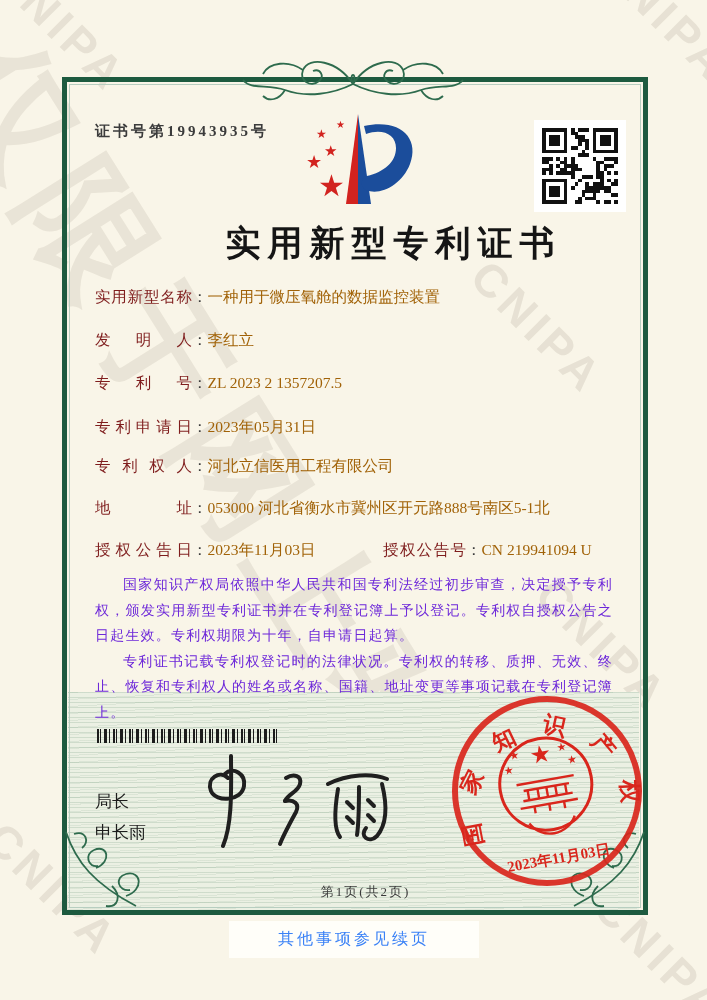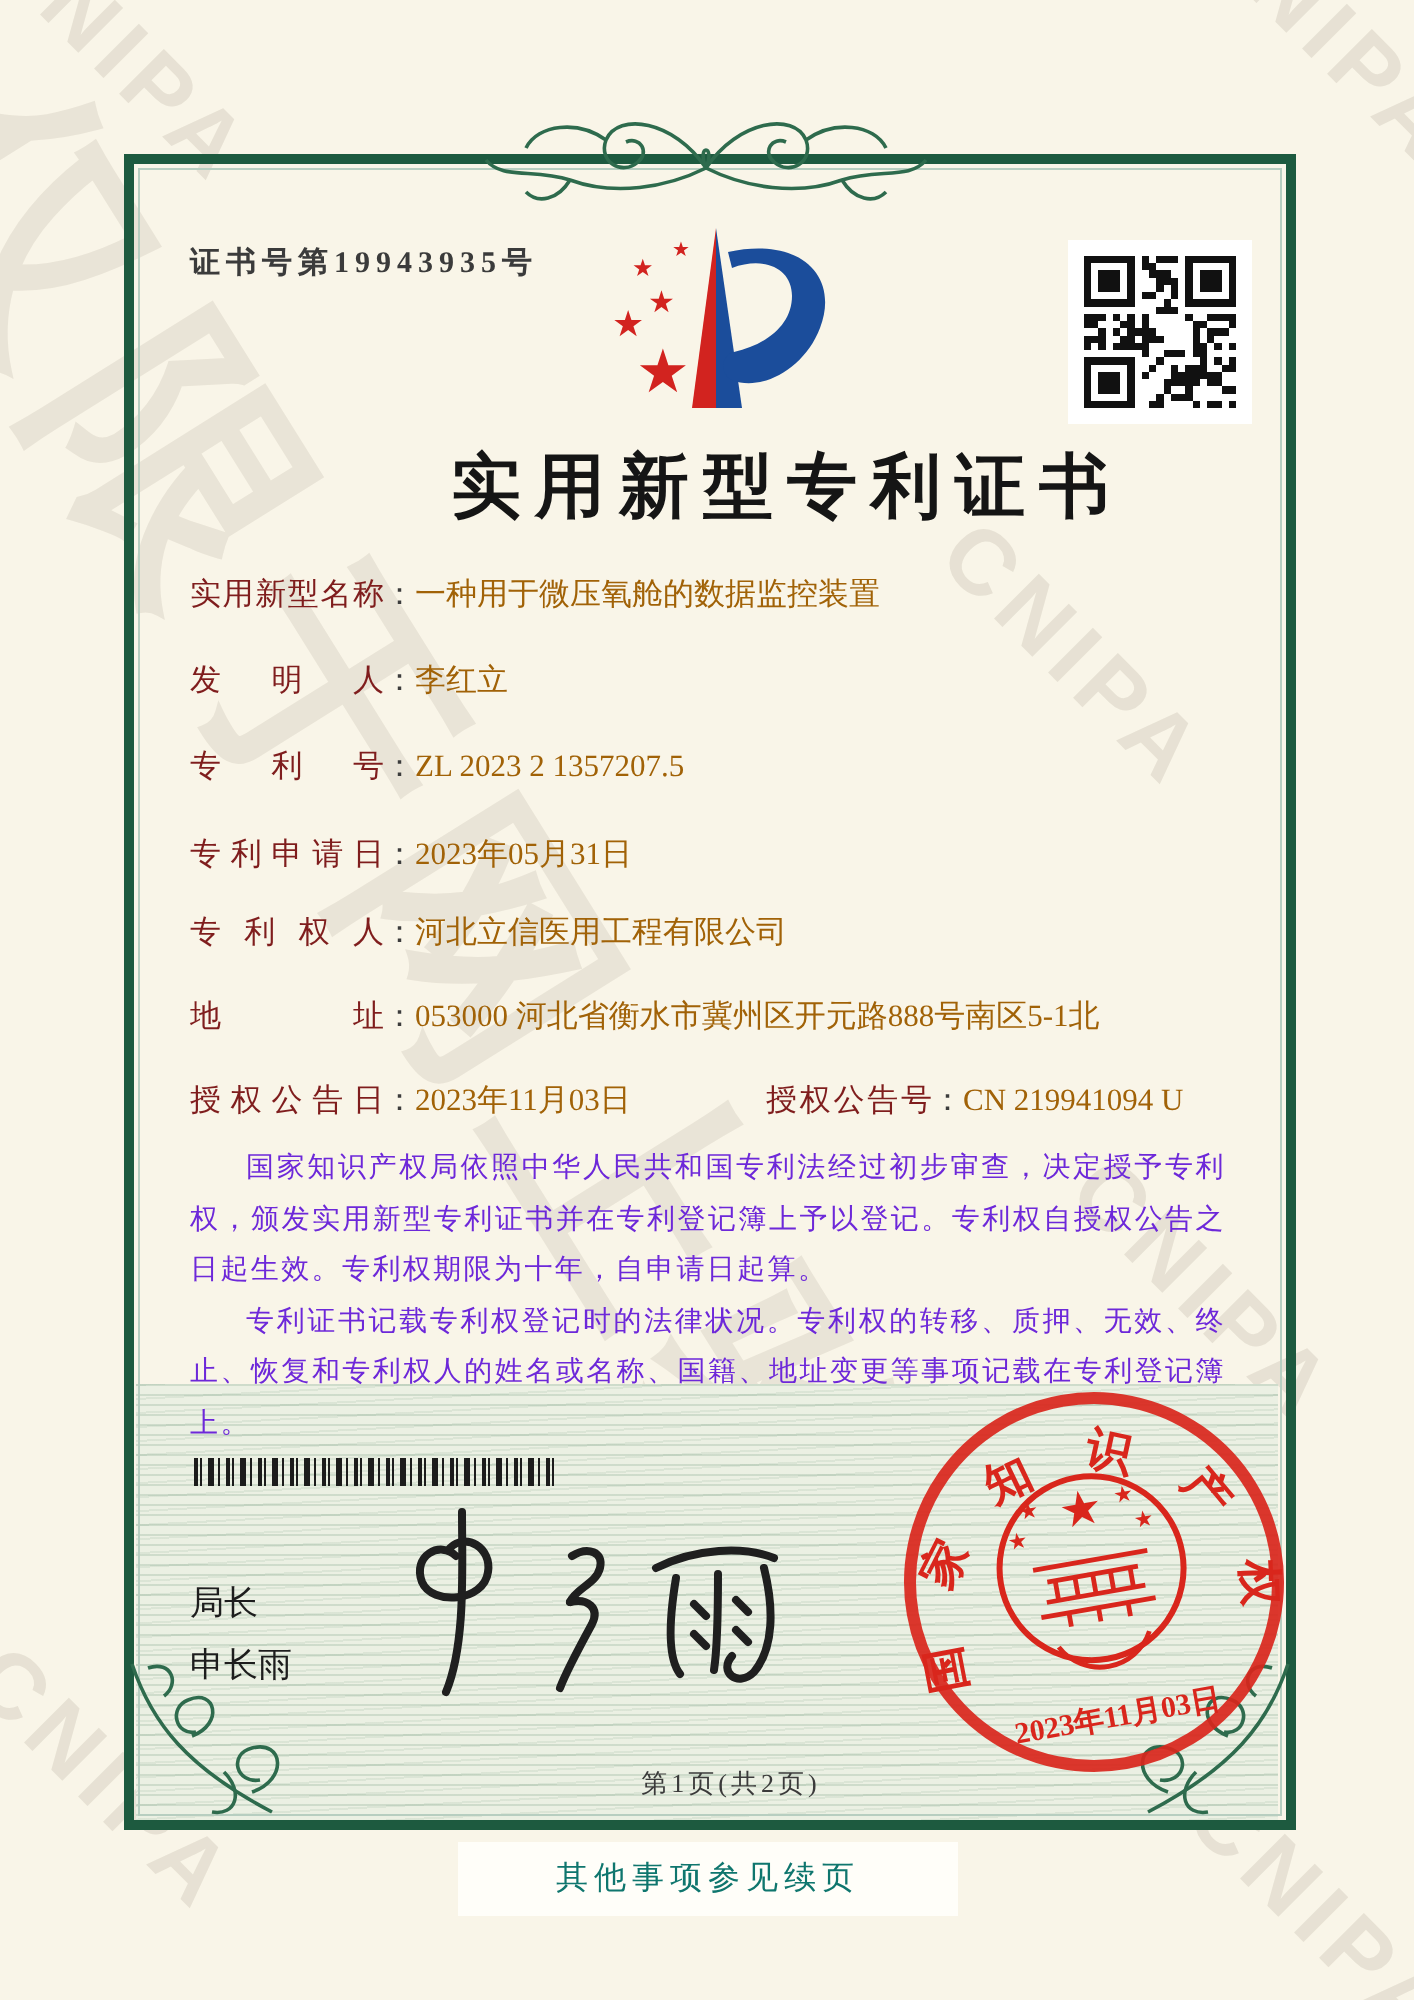--- a/index.html
+++ b/index.html
@@ -49,21 +49,21 @@
   .signer{position:absolute;left:95px;top:786px;z-index:6;font-family:"Liberation Sans","DejaVu Sans",sans-serif;
     font-size:17px;color:#1d1d1d;line-height:31px;}
   .signature{position:absolute;left:190px;top:744px;z-index:6;}
   .seal{position:absolute;left:452px;top:696px;width:190px;height:190px;z-index:7;transform:rotate(-10deg);}
   .seal-ring{position:absolute;inset:0;border:6px solid rgba(217,38,28,.92);border-radius:50%;box-sizing:border-box;}
   .seal-date{position:absolute;left:0;bottom:17px;width:100%;text-align:center;z-index:2;
     font-size:15px;font-weight:bold;color:#d9261c;letter-spacing:0;}
   .page-info{position:absolute;left:12px;top:883px;width:100%;text-align:center;z-index:6;font-size:13px;color:#3a3a3a;letter-spacing:2px;}
   .footer-strip{position:absolute;left:229px;top:921px;width:250px;height:37px;background:#fffef9;z-index:5;
     display:flex;align-items:center;justify-content:center;}
-  .footer-strip span{font-size:16px;letter-spacing:3px;color:#0f766e;}
+  .footer-strip span{font-size:16px;letter-spacing:3px;color:#3b82f6;}
 </style>
 </head>
 <body>
 
 <div class="page">
 
   <div class="wm wm-diag">仅限于网上验证</div>
   <div class="wm wm-brand" style="left:-22px;top:-2px;">CNIPA</div>
   <div class="wm wm-brand" style="left:582px;top:-12px;">CNIPA</div>
   <div class="wm wm-brand" style="left:455px;top:300px;">CNIPA</div>

